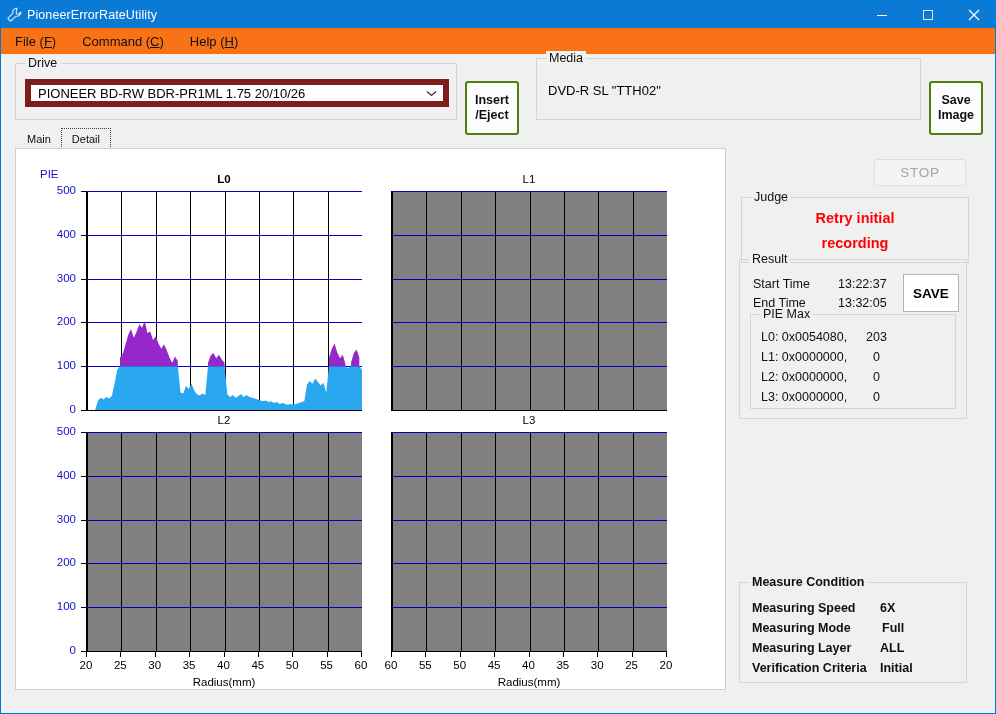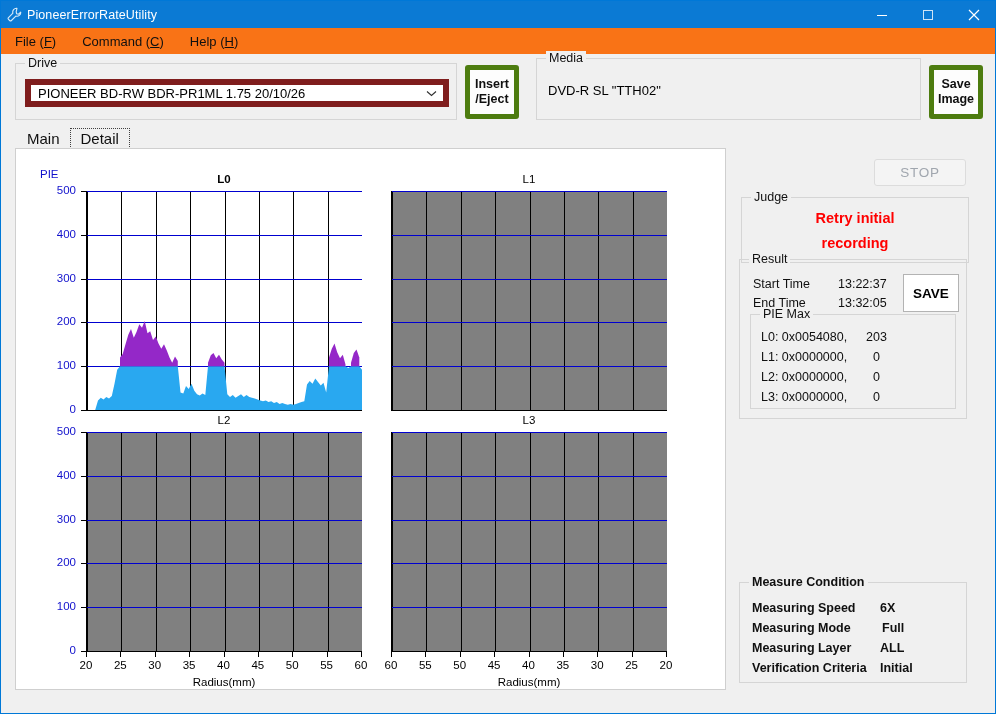--- a/index.html
+++ b/index.html
@@ -79,45 +79,46 @@
     display: flex; align-items: center;
     padding: 0 4px 0 7px;
     font-size: 13px; color: #000;
   }
   .combo .cv { flex: 1; white-space: nowrap; overflow: hidden; }
   .chev { width: 16px; display: flex; align-items: center; justify-content: center; }
   
   .btn {
     position: absolute;
     background: #fdfdfd;
-    border: 5px solid #4d7c0f;
+    border: 2px solid #4d7c0f;
     border-radius: 3px;
     display: flex; flex-direction: column;
     align-items: center; justify-content: center;
     font-size: 12.5px; font-weight: bold;
     color: #101010; line-height: 1.18;
     text-align: center;
+    margin-top: 16px;
   }
   #insert-eject-button { left: 464px; top: 64px; width: 54px; height: 54px; }
   #save-image-button   { left: 928px; top: 64px; width: 54px; height: 54px; }
   
   #media-group { left: 535px; top: 57px; width: 385px; height: 62px; }
   .media-value {
     position: absolute; left: 11px; top: 24px;
     font-size: 13px; color: #000;
   }
   
   .tabstrip {
     position: absolute; left: 16px; top: 126px;
     display: flex; align-items: flex-end; height: 22px;
   }
   .tab {
     height: 21px;
     padding: 0 10px;
-    font-size: 15px; color: #101010;
+    font-size: 11px; color: #101010;
     display: flex; align-items: center;
     background: #f0f0f0;
     border: 1px solid transparent;
     position: relative;
   }
   .tab.inactive { border: none; }
   .tab.active {
     border: 1px dotted #404040;
     background: #f0f0f0;
   }

